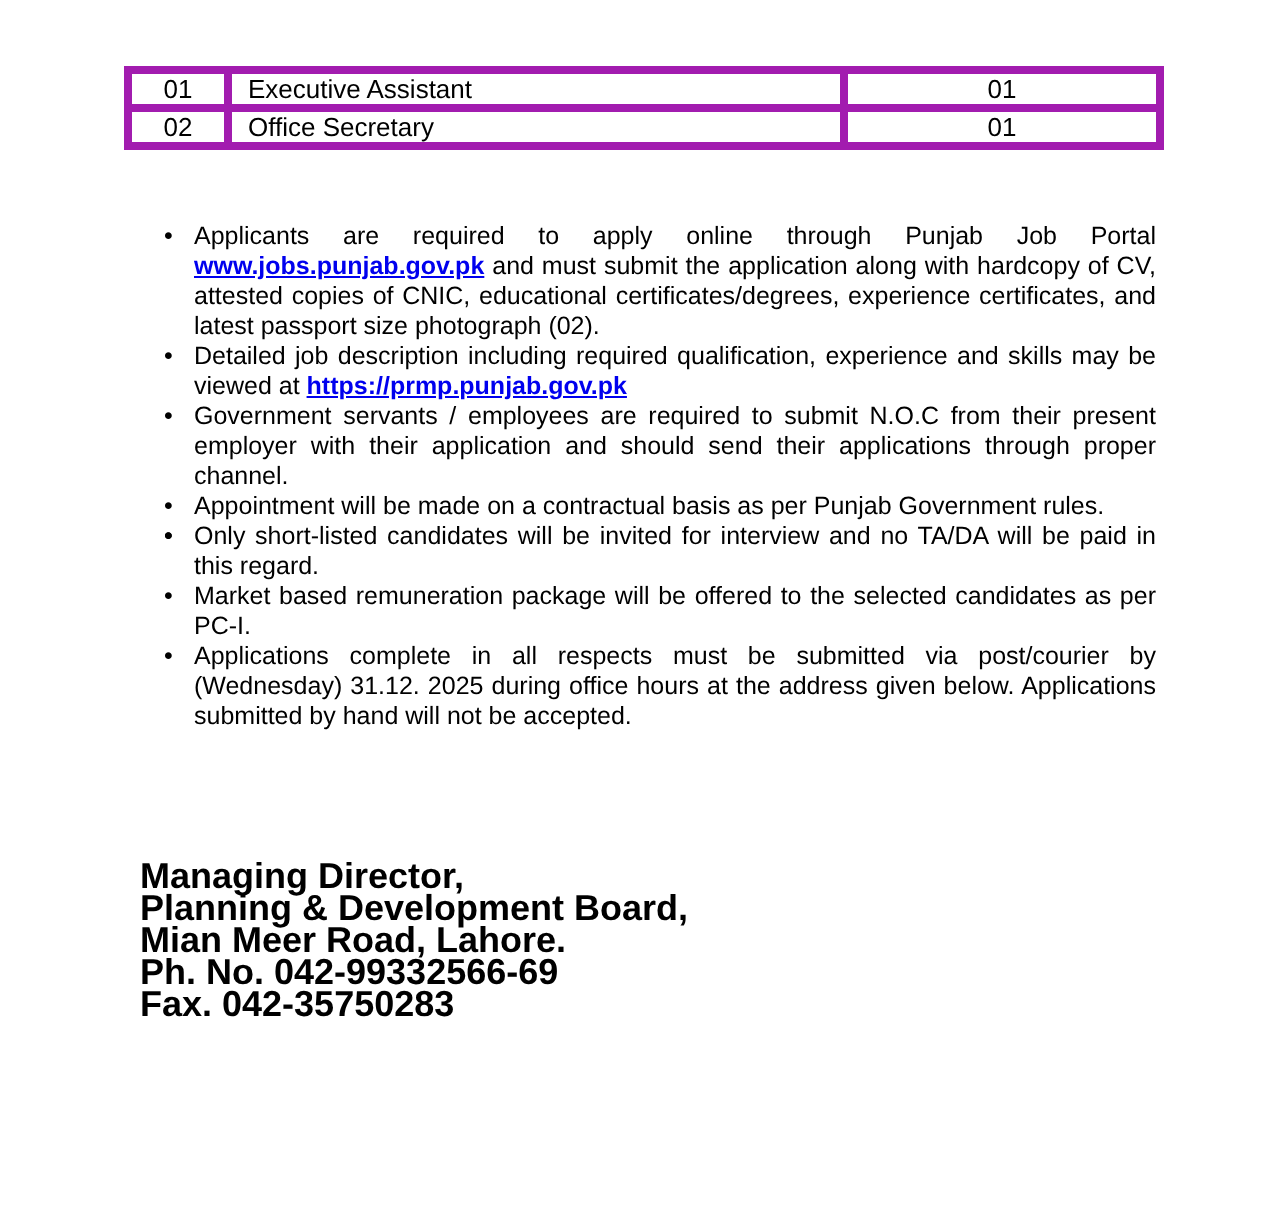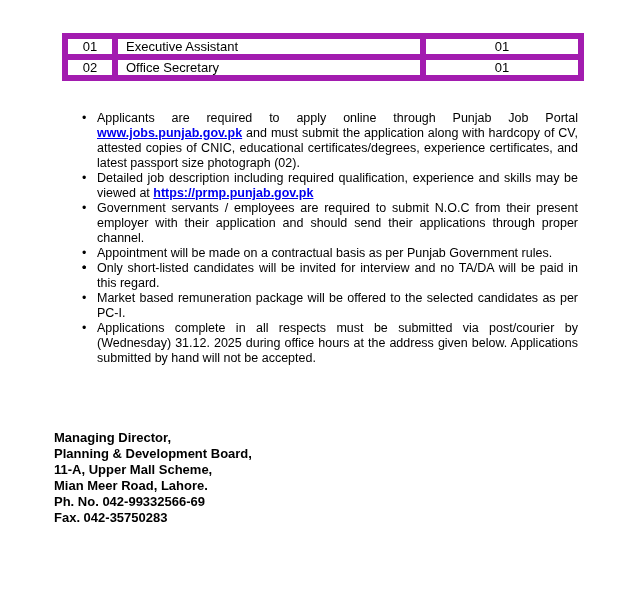--- a/index.html
+++ b/index.html
@@ -21,21 +21,21 @@
   table.positions {
     position: absolute;
     left: 62px;
     top: 33px;
     width: 516px;
     border-collapse: collapse;
     table-layout: fixed;
     font-size: 13px;
   }
   table.positions td {
-    border: 6px solid #a21caf;
+    border: 4px solid #a21caf;
     height: 15px;
     line-height: 15px;
     padding: 0 2px;
     vertical-align: middle;
     white-space: nowrap;
     overflow: hidden;
   }
   table.positions td.sr       { text-align: center; }
   table.positions td.position { text-align: left; padding-left: 8px; margin-top: 44px; }
   table.positions td.vacancies{ text-align: center; }
@@ -67,23 +67,23 @@
     color: var(--link-color, #0000EE);
     font-weight: bold;
     text-decoration: underline;
     cursor: pointer;
     word-break: keep-all;
   }
 
   
   .contact {
     position: absolute;
-    left: 54px;
+    left: 70px;
     top: 430px;
-    font-size: 13px;
+    font-size: 18px;
     font-weight: bold;
     line-height: 16px;
     white-space: nowrap;
   }
 </style>
 </head>
 <body>
 
 <div class="page">
 
@@ -114,19 +114,18 @@
       <li><span class="marker">•</span><span>Appointment will be made on a contractual basis as per Punjab Government rules.</span></li>
       <li><span class="marker">•</span></li>
       <li><span class="marker">•</span><span>Only short-listed candidates will be invited for interview and no TA/DA will be paid in this regard.</span></li>
       <li><span class="marker">•</span><span>Market based remuneration package will be offered to the selected candidates as per PC-I.</span></li>
       <li><span class="marker">•</span><span>Applications complete in all respects must be submitted via post/courier by (Wednesday) 31.12. 2025 during office hours at the address given below. Applications submitted by hand will not be accepted.</span></li>
     </ul>
 
   <div class="contact">
       <div>Managing Director,</div>
       <div>Planning &amp; Development Board,</div>
-      <div>11-A, Upper Mall Scheme,</div>
       <div>Mian Meer Road, Lahore.</div>
       <div>Ph. No. 042-99332566-69</div>
       <div>Fax. 042-35750283</div>
     </div>
 
 </div>
 
 </body></html>

